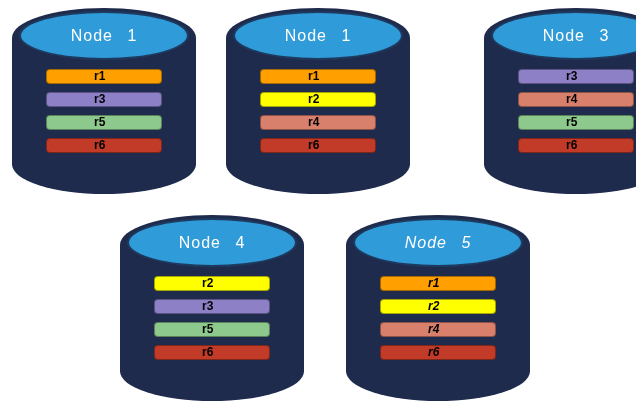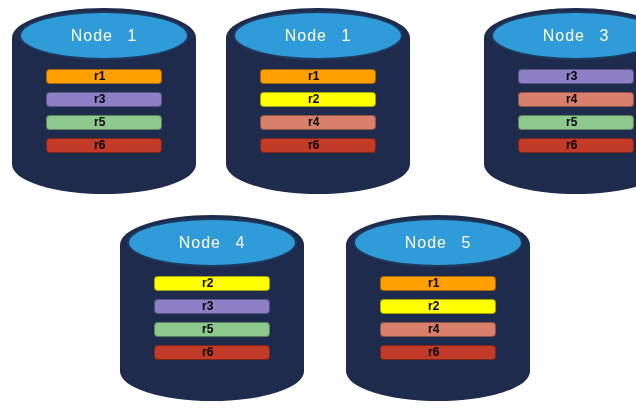--- a/index.html
+++ b/index.html
@@ -13,21 +13,21 @@
     --top-fill: #2F9BD9;
     --top-border: #1E3A5F;
     --title-color: #FFFFFF;
     --bar-text: #000000;
   }
   .node { position: absolute; width: 184px; height: 186px; }
   .node.pos-1 { left: 12px;  top: 8px;   }
   .node.pos-2 { left: 226px; top: 8px;   }
   .node.pos-3 { left: 440px; top: 8px; margin-left: 44px;   }
   .node.pos-4 { left: 120px; top: 215px; }
-  .node.pos-5 { left: 346px; top: 215px; }
+  .node.pos-5 { left: 346px; top: 215px; font-style: italic; }
   .cyl-body {
     position: absolute; inset: 0;
     background: var(--node-fill);
     border-radius: 50% / 16%;
   }
   .cyl-top {
     position: absolute; left: 7px; right: 7px; top: 3px; height: 49px;
     box-sizing: border-box;
     background: var(--top-fill);
     border: 2px solid var(--top-border);

